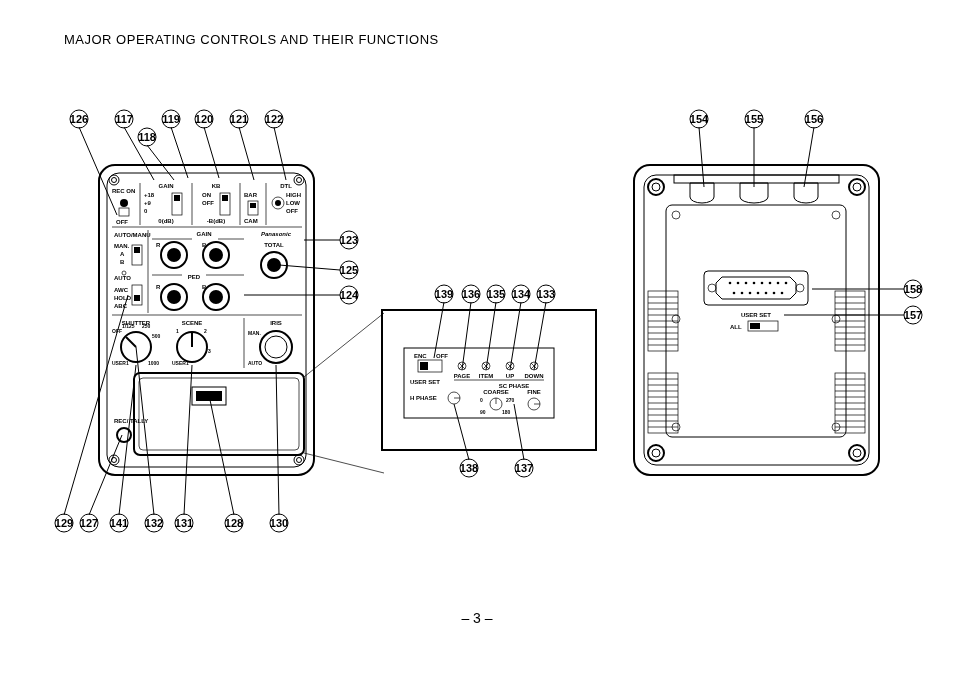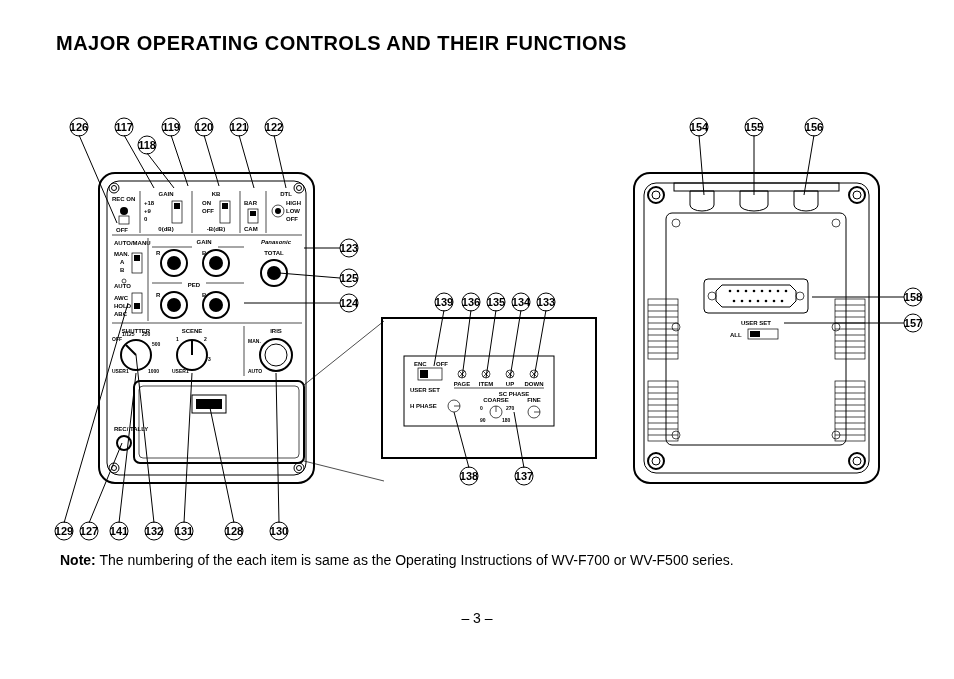--- a/index.html
+++ b/index.html
@@ -1,17 +1,17 @@
 <!DOCTYPE html>
 <html><head>
 <meta charset="utf-8">
 <style>
   html,body{margin:0;padding:0;background:#fff;font-family:Arial,Helvetica,sans-serif;color:#000}
   .page{width:954px;height:679px;position:relative;box-sizing:border-box;padding:28px 44px 0 44px}
-  .title{font-size:20px;font-weight:700;letter-spacing:0.5px;margin:4px 0 28px 12px}
+  .title{font-size:13px;font-weight:400;letter-spacing:0.5px;margin:4px 0 28px 20px}
   .figs{position:relative;height:450px}
   svg{position:absolute}
   .note{position:absolute;left:60px;top:552px;font-size:14px}
   .note b{font-weight:900}
   .pagenum{position:absolute;left:0;right:0;top:610px;text-align:center;font-size:14px}
   .callout text{font:700 11px Arial;text-anchor:middle}
   .lbl{font:700 6px Arial}
   .lbl-c{font:700 6px Arial;text-anchor:middle}
   .st0{fill:none;stroke:#000;stroke-width:2}
   .st1{fill:none;stroke:#000;stroke-width:1}
@@ -482,18 +482,15 @@
           <text x="309" y="218">158</text>
         </g>
   <g class="callout">
           <circle cx="309" cy="240" r="9" class="st1"></circle>
           <text x="309" y="244">157</text>
         </g>
 </svg>
 
 </div>
 
-<div class="note">
-  <b>Note:</b><span>  The numbering of the each item is same as the Operating Instructions of WV-F700 or WV-F500 series.</span>
+<div class="pagenum">– 3 –</div>
+
 </div>
-<div class="pagenum">– 3 –</div>
-
-</div>
 
 </body></html>

